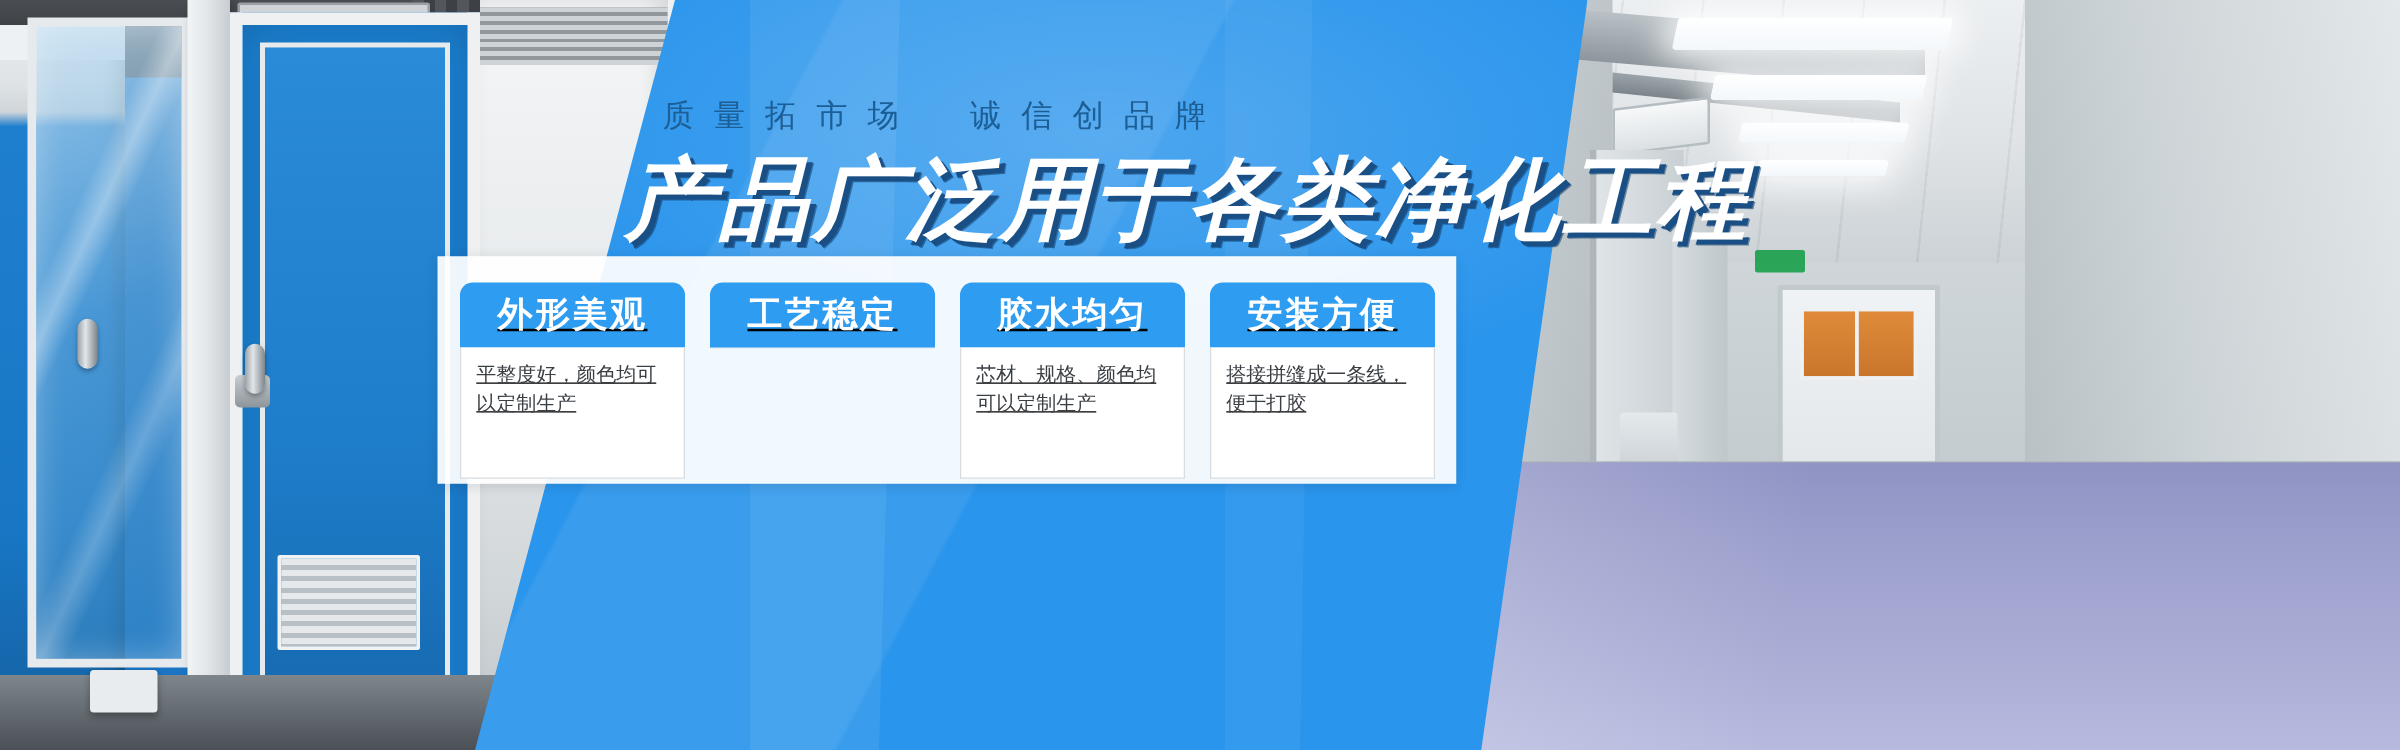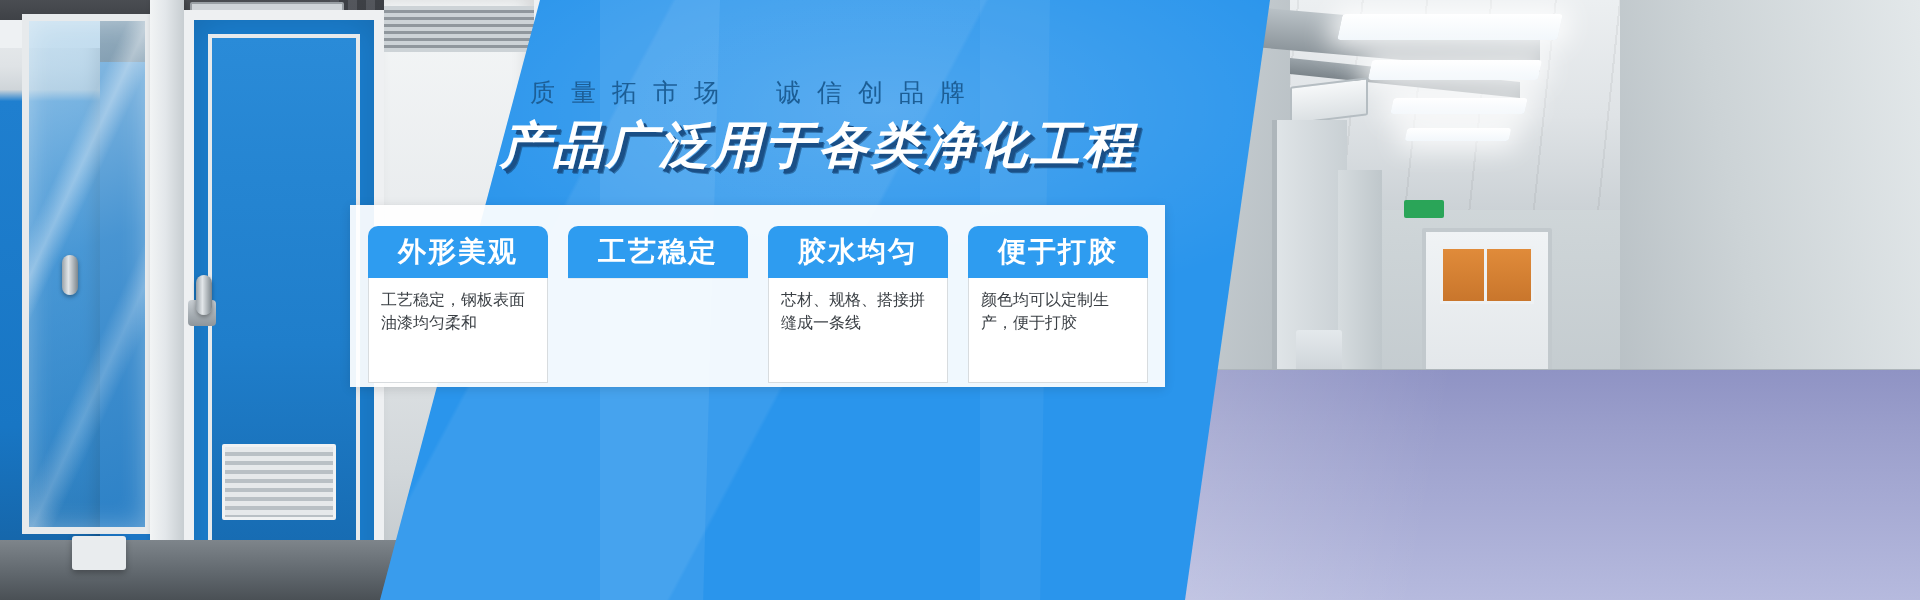--- a/index.html
+++ b/index.html
@@ -221,36 +221,36 @@
     position:absolute;left:0;top:0;width:1920px;height:600px;
   }
   .subtitle{
     position:absolute;left:530px;top:76px;
     font-size:25px;letter-spacing:16px;color:#1c5e96;
     font-family:"DejaVu Sans","Liberation Sans",sans-serif;
     white-space:nowrap;font-weight:400;
   }
   .headline{
     position:absolute;left:500px;top:112px;
-    font-size:50px;font-weight:bold;color:#ffffff;letter-spacing:3px;
+    font-size:72px;font-weight:bold;color:#ffffff;letter-spacing:3px;
     white-space:nowrap;
     font-family:"DejaVu Sans","Liberation Sans",sans-serif;
     text-shadow:4px 4px 0 #1a4f86, 5px 5px 0 rgba(15,60,105,.55);
     font-style:italic;
   }
 
   
   .panel{
     position:absolute;left:350px;top:205px;width:815px;height:182px;
     background:rgba(255,255,255,.93);
     box-shadow:0 2px 10px rgba(0,0,0,.12);
   }
   .cards{
     position:absolute;left:368px;top:226px;
-    display:flex;gap:20px;
+    display:flex;gap:20px;text-decoration:underline;
   }
   .card{
     width:180px;
     background:transparent;
   }
   .card-head{
     height:52px;background:#2e9cf0;border-radius:10px 10px 0 0;
     display:flex;align-items:center;justify-content:center;
     color:#fff;font-size:28px;font-weight:bold;letter-spacing:2px;
     font-family:"DejaVu Sans","Liberation Sans",sans-serif;
@@ -327,31 +327,31 @@
   <div class="text-wrap">
     <div class="subtitle">质量拓市场　诚信创品牌</div>
     <div class="headline">产品广泛用于各类净化工程</div>
   </div>
 
   <div class="panel"></div>
   <div class="cards">
 
     <div class="card">
       <div class="card-head">外形美观</div>
-      <div class="card-body">工艺稳定，钢板表面油漆均匀柔和</div>
+      <div class="card-body">平整度好，颜色均可以定制生产</div>
     </div>
 
     <div class="card">
       <div class="card-head">工艺稳定</div>
     </div>
 
     <div class="card">
       <div class="card-head">胶水均匀</div>
-      <div class="card-body">芯材、规格、搭接拼缝成一条线</div>
+      <div class="card-body">芯材、规格、颜色均可以定制生产</div>
     </div>
 
     <div class="card">
-      <div class="card-head">便于打胶</div>
-      <div class="card-body">颜色均可以定制生产，便于打胶</div>
+      <div class="card-head">安装方便</div>
+      <div class="card-body">搭接拼缝成一条线，便于打胶</div>
     </div>
 
   </div>
 </div>
 
 </body></html>

